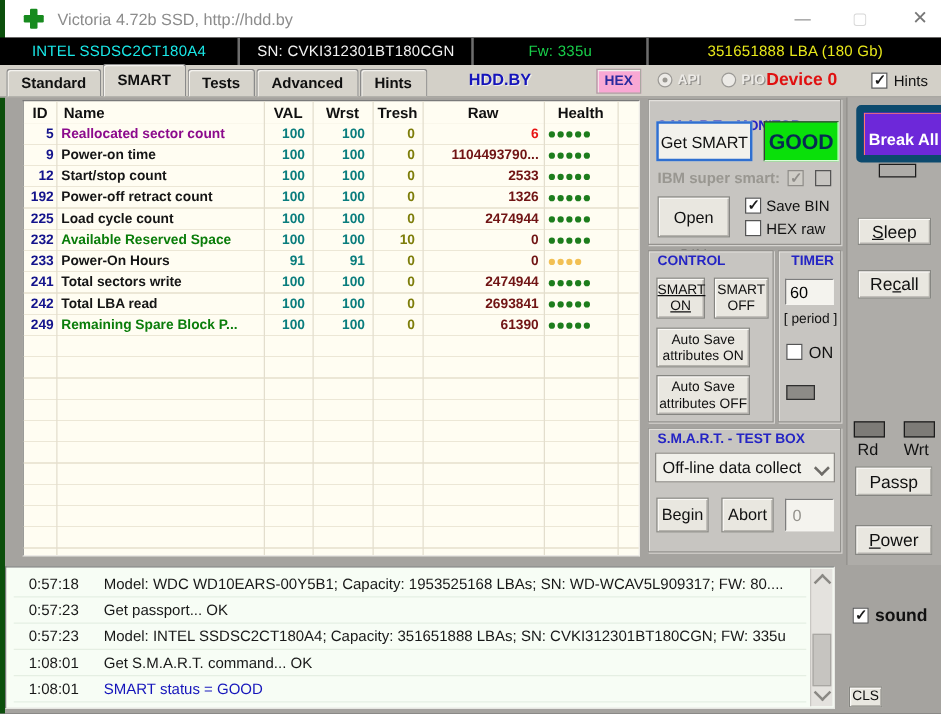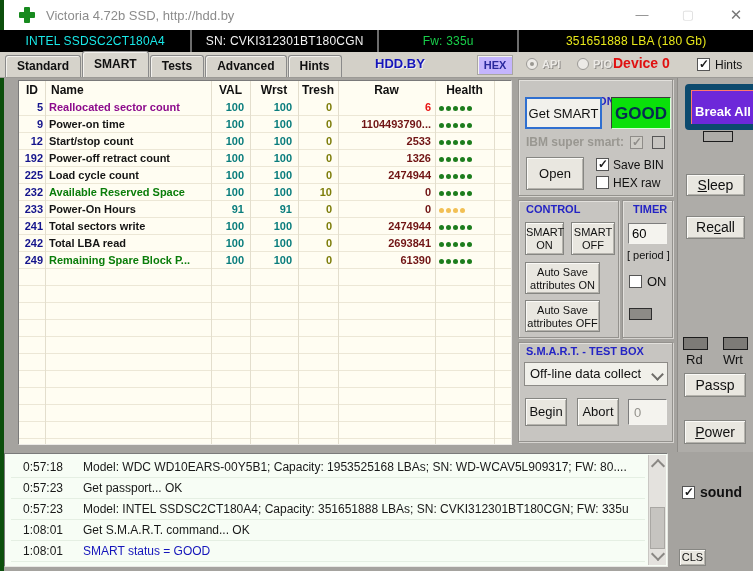--- a/index.html
+++ b/index.html
@@ -27,21 +27,21 @@
   #seg-sn{width:190px;color:#f2f2f2;}
   #seg-fw{width:143px;color:#18cf4a;}
   #seg-lba{width:238px;color:#e8e81a;border-right:none;}
 
   
   #tabrow{left:0;top:52px;width:753px;height:26px;background:#d3d0c8;border-bottom:1px solid #9c9a96;box-sizing:border-box;}
   #tab-bar{position:absolute;left:5px;bottom:0;height:26px;}
   .tab{position:relative;display:inline-block;vertical-align:bottom;margin-right:1px;padding:0 11px;height:21px;line-height:21px;font-weight:bold;font-size:12px;color:#101010;background:#d6d3cb;border:1px solid #8a8a8a;border-bottom:none;border-radius:3px 3px 0 0;box-shadow:inset 1px 1px 0 #f4f2ee;}
   .tab.active{height:25px;line-height:24px;background:#d9d6ce;z-index:2;}
   #brand{left:375px;top:56px;width:50px;font-size:13px;font-weight:bold;color:#1515bb;text-shadow:1px 1px 0 #efefec;}
-  #hex-box{left:477px;top:55px;width:34px;height:18px;background:#c4b5fd;border:1px solid #a9a7a1;text-align:center;line-height:18px;font-size:11px;font-weight:bold;color:#2a2a9e;box-shadow:inset 1px 1px 0 #f3f2ee;}
+  #hex-box{left:477px;top:55px;width:34px;height:18px;background:#f9a8d4;border:1px solid #a9a7a1;text-align:center;line-height:18px;font-size:11px;font-weight:bold;color:#2a2a9e;box-shadow:inset 1px 1px 0 #f3f2ee;}
   .radio{width:12px;height:12px;border-radius:50%;background:#eceae6;border:1px solid #9c9a96;box-sizing:border-box;}
   .radio.sel::after{content:"";position:absolute;left:3px;top:3px;width:4px;height:4px;border-radius:50%;background:#9a9892;}
   #radio-api{left:526px;top:58px;}
   #radio-pio{left:577px;top:58px;}
   .radio-lbl{top:58px;font-size:11px;font-weight:bold;color:#eceae6;text-shadow:1px 1px 0 #8f8d89;}
   #lbl-api{left:542px;}
   #lbl-pio{left:593px;}
   #device-lbl{left:613px;top:55px;font-size:14px;font-weight:bold;color:#e01010;}
   #hints-cb{left:697px;top:58px;}
   #hints-lbl{left:715px;top:58px;font-size:12px;color:#111;}
@@ -86,21 +86,21 @@
   #ibm-lbl{left:526px;top:135px;font-size:12px;font-weight:bold;color:#999791;}
   #cb-ibm{left:630px;top:136px;}
   #cb-ibm2{left:652px;top:136px;background:#c7c5c1;}
   #btn-open-bin{left:526px;top:157px;width:58px;height:33px;line-height:31px;font-size:13px;}
   #cb-savebin{left:596px;top:158px;}
   #savebin-lbl{left:613px;top:158px;font-size:12px;color:#111;}
   #cb-hexraw{left:596px;top:176px;}
   #hexraw-lbl{left:613px;top:176px;font-size:12px;color:#111;}
 
   #ctl-title{left:526px;top:203px;}
-  #btn-smart-on{left:525px;top:222px;width:39px;height:33px;font-size:11px;line-height:13px;padding-top:3px;}
+  #btn-smart-on{left:525px;top:222px;width:39px;height:33px;font-size:11px;line-height:13px;padding-top:3px;text-decoration:underline;}
   #btn-smart-off{left:571px;top:222px;width:44px;height:33px;font-size:11px;line-height:13px;padding-top:3px;}
   #btn-auto-on{left:525px;top:262px;width:75px;height:32px;font-size:11px;line-height:13px;padding-top:3px;}
   #btn-auto-off{left:525px;top:300px;width:75px;height:32px;font-size:11px;line-height:13px;padding-top:3px;}
 
   #timer-title{left:633px;top:203px;}
   #timer-input{left:628px;top:223px;width:39px;height:21px;font-size:13px;font-family:"Liberation Sans",sans-serif;padding:0 3px;}
   #period-lbl{left:627px;top:249px;font-size:11px;color:#111;}
   #cb-timer-on{left:629px;top:275px;}
   #timer-on-lbl{left:647px;top:274px;font-size:13px;color:#111;}
   #timer-led{left:629px;top:308px;width:23px;height:12px;background:#8d8b87;border:1px solid #2e2e2e;box-sizing:border-box;}

